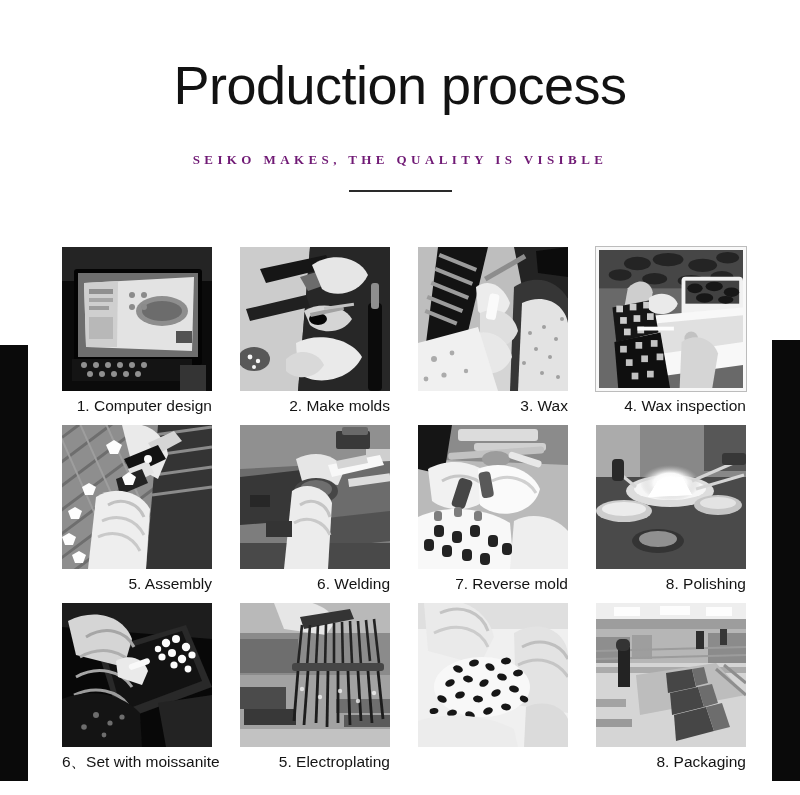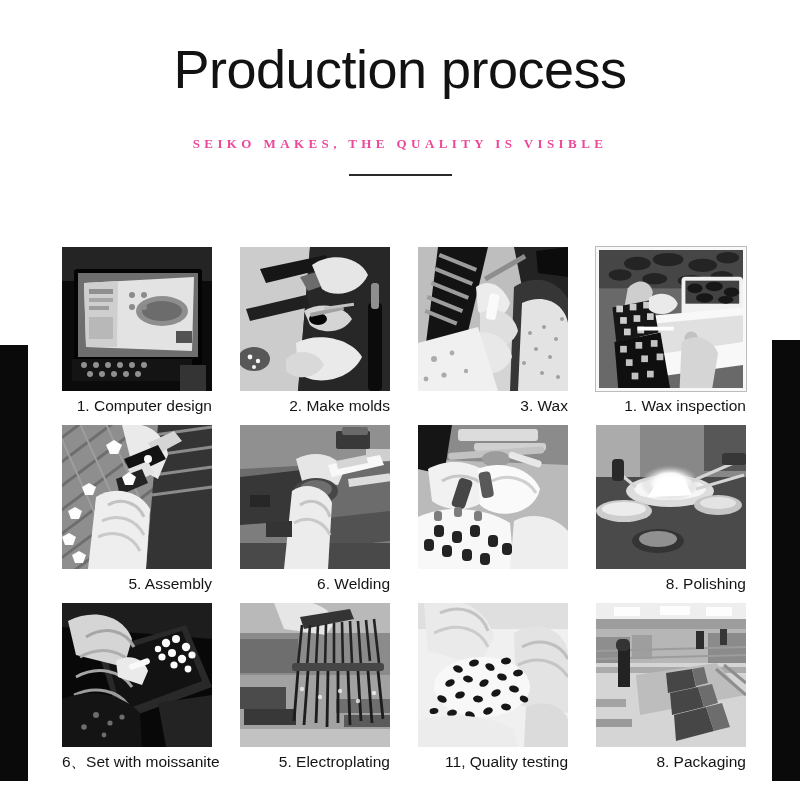--- a/index.html
+++ b/index.html
@@ -24,35 +24,35 @@
   }
   .side-bar.left{ left:0; top:345px; height:436px; }
   .side-bar.right{ right:0; top:340px; height:441px; }
 
   
   .header{
     position:absolute; left:0; right:0; top:0; height:215px;
     text-align:center;
   }
   .title{
-    margin:0; padding-top:38px;
+    margin:0; padding-top:54px;
     font-family:"Liberation Sans", sans-serif;
     font-size:54px;
     font-weight:400;
     letter-spacing:-0.5px;
     color:#121212;
     line-height:1.15;
   }
   .subtitle{
     margin:0; padding-top:36px;
     font-family:"Liberation Serif", serif;
     font-size:13px;
     font-weight:700;
     letter-spacing:4.4px;
-    color:#ec4899;
+    color:#701a75;
     white-space:nowrap;
   }
   .divider{
     margin:22px auto 0 auto;
     width:103px; height:2px;
     background:#2a2a2a;
   }
 
   
   .grid{
@@ -270,21 +270,21 @@
             <rect x="44" y="110" width="7" height="7"></rect>
               <rect x="60" y="108" width="7" height="7"></rect>
             <rect x="34" y="128" width="7" height="7"></rect>
               <rect x="50" y="126" width="7" height="7"></rect>
           </g>
           <path d="M52,50 C64,42 78,46 82,56 C78,68 60,70 52,62 Z" fill="#e2e2e2"></path>
           <rect x="40" y="80" width="38" height="4" fill="#f4f4f4"></rect>
           <path d="M86,96 C100,86 118,92 124,108 L118,144 L84,144 Z" fill="#cfcfcf"></path>
         </svg>
       </div>
-      <div class="caption">1. Wax inspection</div>
+      <div class="caption">4. Wax inspection</div>
     </div>
 
     <div class="cell row2">
       <div class="thumb">
         <svg viewBox="0 0 150 144" preserveAspectRatio="none" aria-hidden="true">
           <rect width="150" height="144" fill="#8d8d8d"></rect>
           <g stroke="#6f6f6f" stroke-width="3">
             <line x1="-10" y1="20" x2="70" y2="-40"></line>
               <line x1="-10" y1="44" x2="94" y2="-34"></line>
             <line x1="-10" y1="68" x2="118" y2="-28"></line>
@@ -389,20 +389,21 @@
             <rect x="6" y="114" width="10" height="12" rx="4"></rect>
             <rect x="84" y="118" width="10" height="12" rx="4"></rect>
           </g>
           <g fill="#7d7d7d">
             <rect x="16" y="86" width="8" height="10" rx="3"></rect>
             <rect x="36" y="82" width="8" height="10" rx="3"></rect>
             <rect x="56" y="86" width="8" height="10" rx="3"></rect>
           </g>
         </svg>
       </div>
+      <div class="caption">7. Reverse mold</div>
     </div>
 
     <div class="cell row2">
       <div class="thumb">
         <svg viewBox="0 0 150 144" preserveAspectRatio="none" aria-hidden="true">
           <defs>
             <radialGradient id="flare8" cx="50%" cy="50%" r="50%">
               <stop offset="0%" stop-color="#ffffff"></stop>
               <stop offset="55%" stop-color="#f0f0f0"></stop>
               <stop offset="100%" stop-color="#b4b4b4" stop-opacity="0"></stop>
@@ -557,21 +558,20 @@
             <ellipse cx="52" cy="112" rx="5" ry="3.4" transform="rotate(22 52 112)"></ellipse>
             <ellipse cx="70" cy="108" rx="5" ry="3.4" transform="rotate(-20 70 108)"></ellipse>
             <ellipse cx="88" cy="104" rx="5" ry="3.4" transform="rotate(10 88 104)"></ellipse>
             <ellipse cx="16" cy="108" rx="4.4" ry="3" transform="rotate(-6 16 108)"></ellipse>
             <ellipse cx="106" cy="96" rx="4.4" ry="3" transform="rotate(28 106 96)"></ellipse>
           </g>
           <path d="M0,118 C30,108 70,112 96,126 L100,144 L0,144 Z" fill="#e4e4e4"></path>
           <path d="M108,104 C126,96 144,102 150,116 L150,144 L106,144 Z" fill="#d4d4d4"></path>
         </svg>
       </div>
-      <div class="caption">11, Quality testing</div>
     </div>
 
     <div class="cell row3">
       <div class="thumb">
         <svg viewBox="0 0 150 144" preserveAspectRatio="none" aria-hidden="true">
           <rect width="150" height="144" fill="#c4c4c4"></rect>
           <rect x="0" y="0" width="150" height="16" fill="#e6e6e6"></rect>
           <rect x="0" y="16" width="150" height="10" fill="#9b9b9b"></rect>
           <rect x="18" y="4" width="26" height="9" fill="#f4f4f4"></rect>
           <rect x="64" y="3" width="30" height="9" fill="#f4f4f4"></rect>

